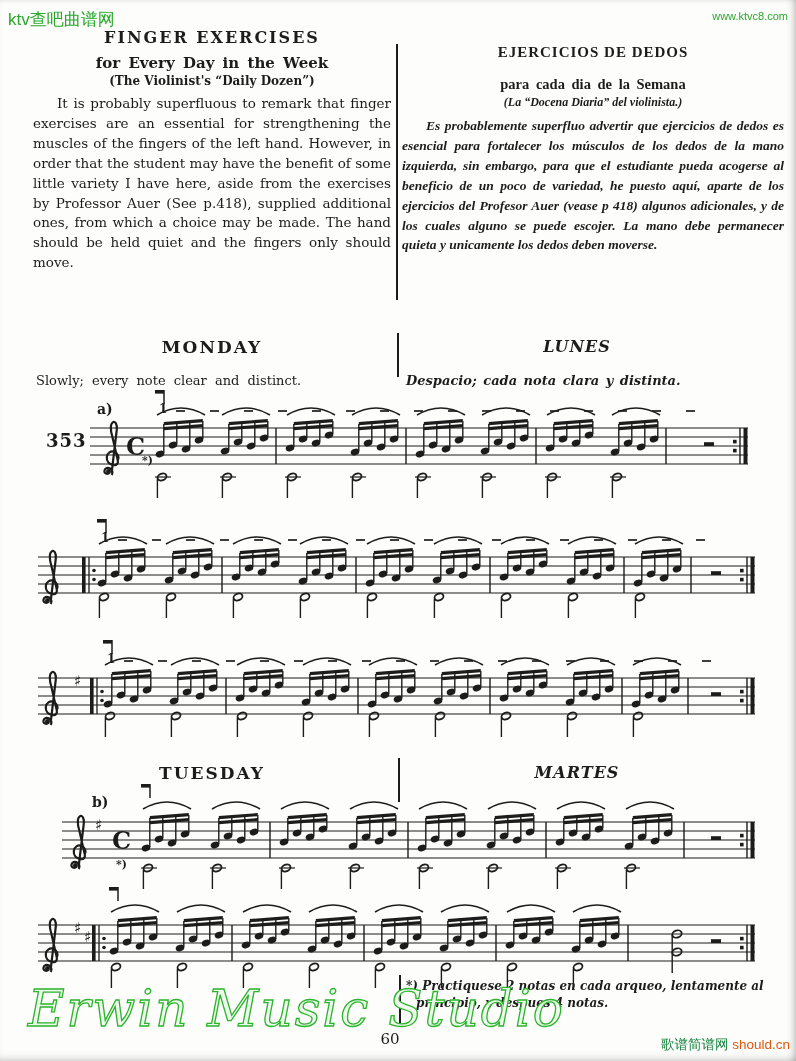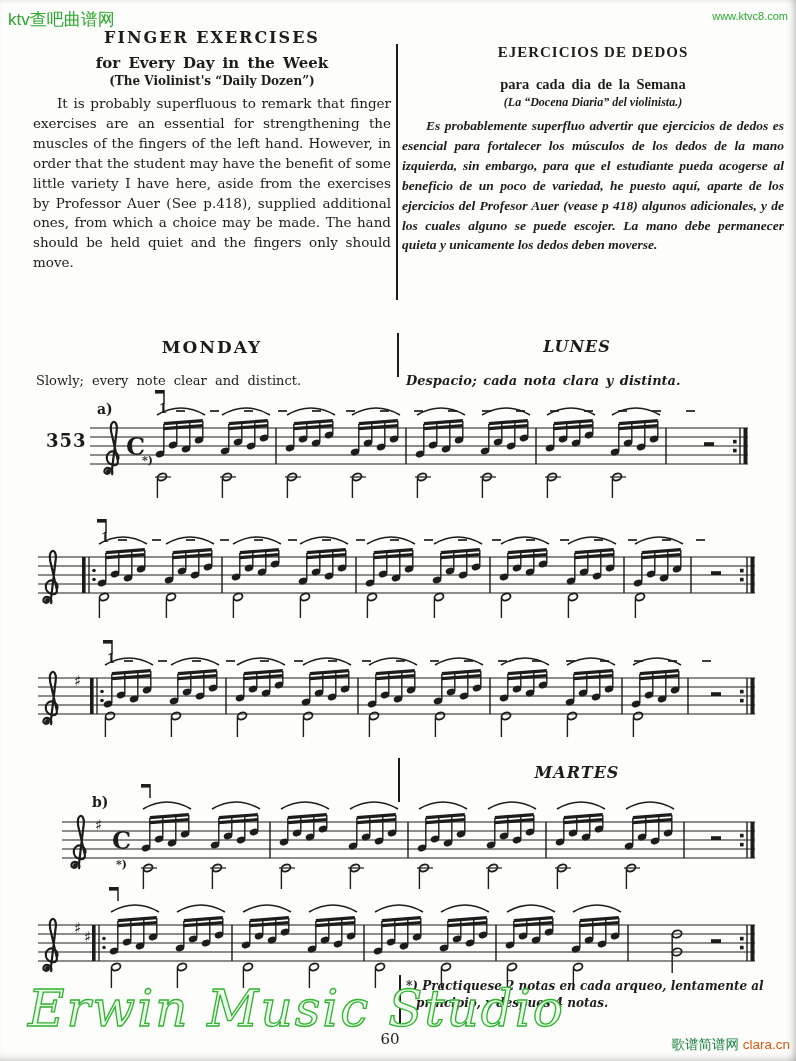--- a/index.html
+++ b/index.html
@@ -64,20 +64,21 @@
   <div class="abs t-center day-en" style="left:33px;top:337px;width:358px;">MONDAY</div>
   <div class="abs t-center day-es" style="left:402px;top:337px;width:350px;">LUNES</div>
   <div class="abs tempo" style="left:36px;top:373px;">Slowly; every note clear and distinct.</div>
   <div class="abs tempo es" style="left:406px;top:373px;word-spacing:2px;">Despacio; cada nota clara y distinta.</div>
 
   <div class="abs small-label" style="left:46px;top:430px;font-size:18px;letter-spacing:1px;">353</div>
   <div class="abs small-label" style="left:97px;top:401px;">a)</div>
   <div class="abs" style="left:142px;top:454px;font-size:11px;font-weight:bold;">*)</div>
 
   <div class="abs col-divider" style="left:398px;top:758px;height:44px;"></div>
+  <div class="abs t-center day-en" style="left:33px;top:763px;width:358px;">TUESDAY</div>
   <div class="abs t-center day-es" style="left:402px;top:763px;width:350px;">MARTES</div>
   <div class="abs small-label" style="left:92px;top:794px;">b)</div>
   <div class="abs" style="left:116px;top:858px;font-size:11px;font-weight:bold;">*)</div>
 
   <svg class="abs" style="left:0;top:0;" width="796" height="1061" id="music-svg">
       <g>
         <line x1="90" y1="428" x2="748" y2="428" stroke="#1c1c1c" stroke-width="1.1"></line>
         <line x1="90" y1="437" x2="748" y2="437" stroke="#1c1c1c" stroke-width="1.1"></line>
         <line x1="90" y1="446" x2="748" y2="446" stroke="#1c1c1c" stroke-width="1.1"></line>
         <line x1="90" y1="455" x2="748" y2="455" stroke="#1c1c1c" stroke-width="1.1"></line>
@@ -818,16 +819,16 @@
       </g>
     </svg>
 
   <div class="abs col-divider" style="left:399px;top:975px;height:52px;"></div>
   <div class="abs fn hang2 es" style="left:406px;top:978px;width:368px;font-size:12px;">*) Practiquese 2 notas en cada arqueo, lentamente al principio, y despues 4 notas.</div>
 
   <div class="abs erwin" style="left:28px;top:980px;">Erwin Music Studio</div>
   <div class="abs t-center pageno" style="left:360px;top:1030px;width:60px;">60</div>
   <div class="abs wm-bottom" style="right:6px;top:1036px;">
     <span class="wm-gray">歌谱简谱网</span>
-    <span class="wm-orange">clara.cn</span>
+    <span class="wm-orange">should.cn</span>
   </div>
 
 </div>
 
 </body></html>

